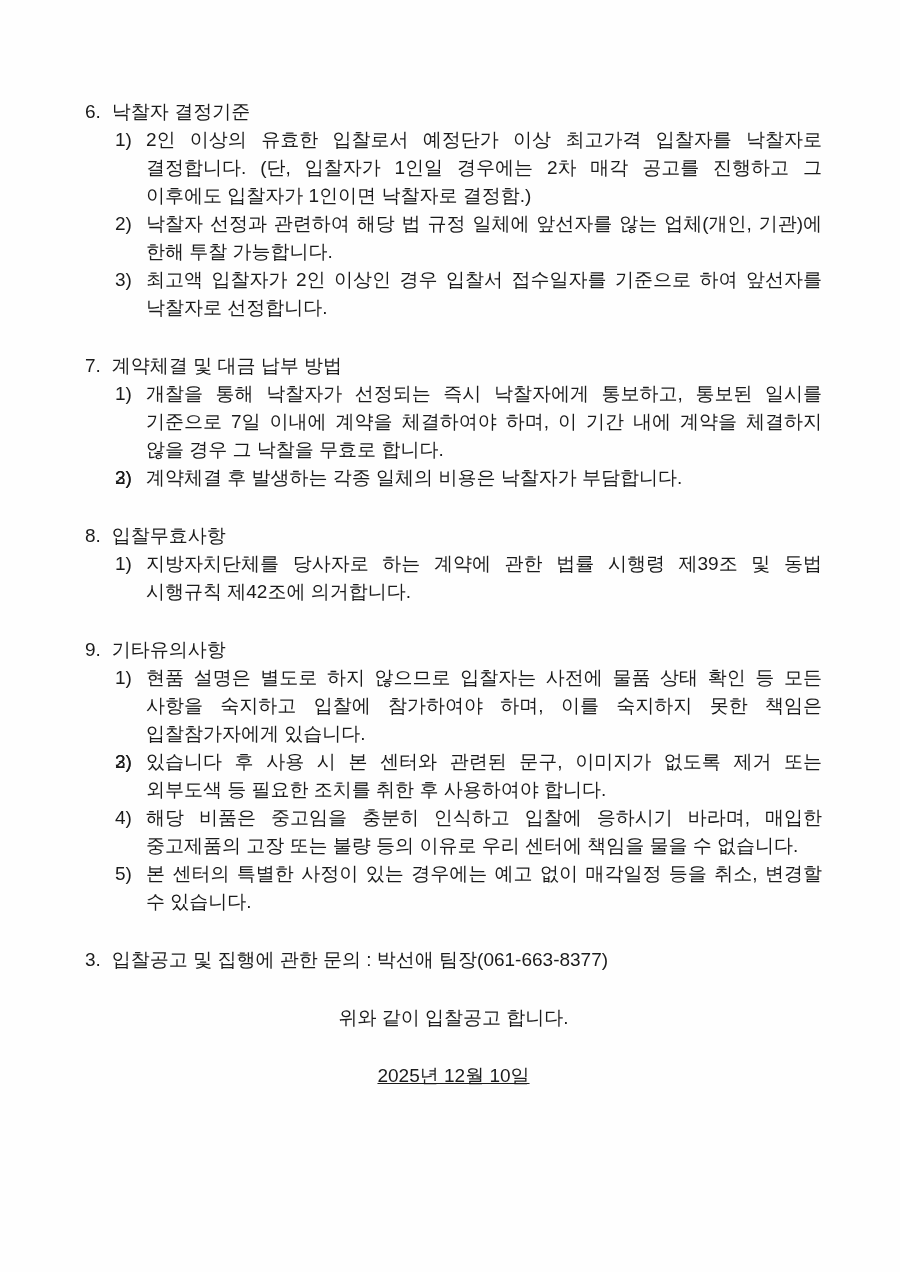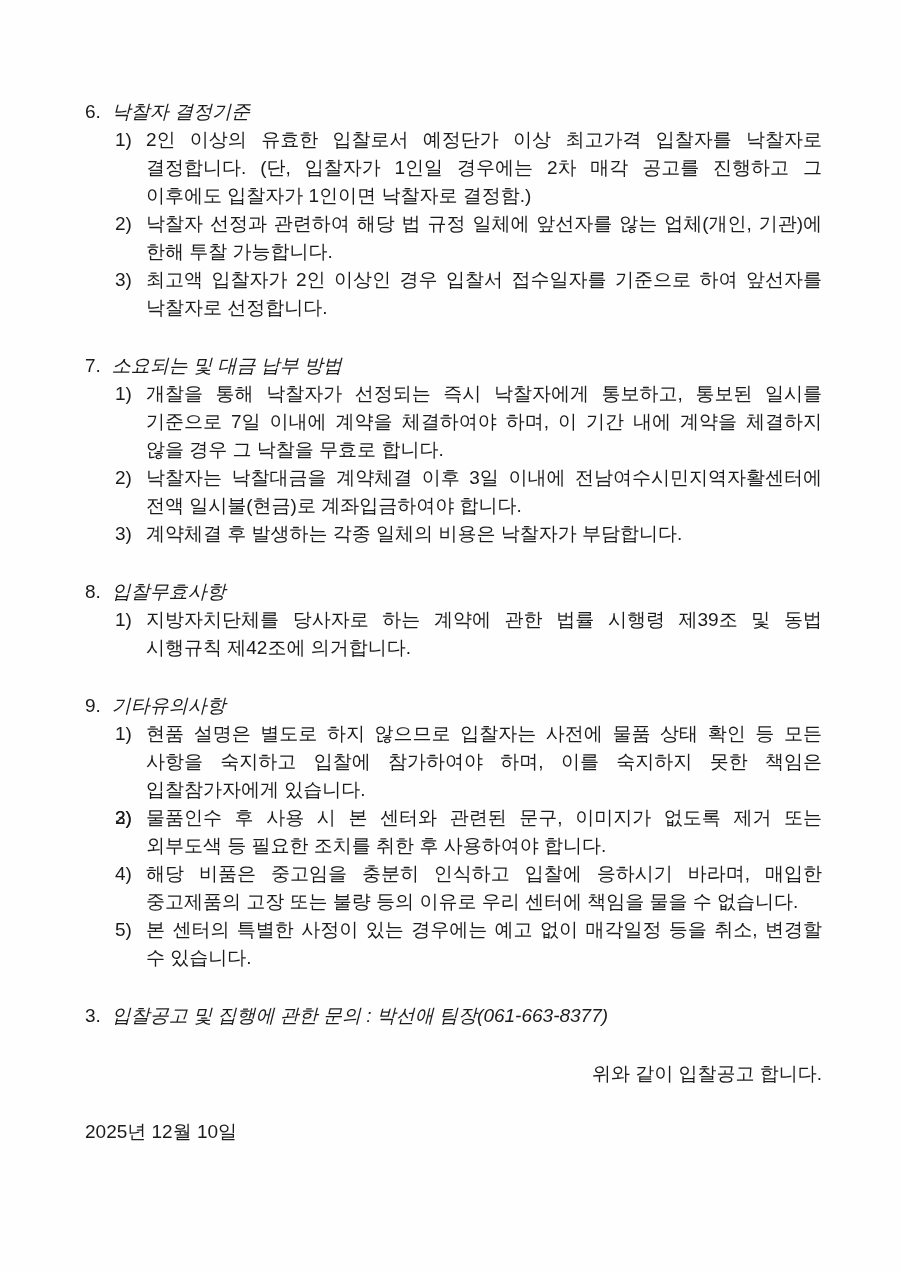--- a/index.html
+++ b/index.html
@@ -32,41 +32,41 @@
     display: flex;
     align-items: baseline;
   }
   .section-no {
     flex: 0 0 auto;
     margin-right: 11px;
     white-space: nowrap;
   }
   .section-title {
     flex: 1 1 auto;
-    font-style: italic;
   }
   .item {
     position: relative;
     padding-left: 61px;
     text-align: justify;
     word-break: keep-all;
     text-align-last: left;
   }
   .item-no {
     position: absolute;
     left: 30px;
     top: 0;
   }
   .closing-line {
     margin-top: 30px;
-    text-align: right;
+    text-align: center;
   }
   .date-line {
     margin-top: 30px;
-    text-align: left;
+    text-align: center;
+    text-decoration: underline;
   }
 </style>
 </head>
 <body>
 
 <div class="page">
   <div class="content">
 
     <div>
   <div class="section">
@@ -88,31 +88,30 @@
   <div class="item">
     <span class="item-no">3)</span>
     <span>최고액 입찰자가 2인 이상인 경우 입찰서 접수일자를 기준으로 하여 앞선자를 낙찰자로 선정합니다.</span>
   </div>
 </div>
   </div>
 
   <div class="section">
     <div class="section-head">
       <span class="section-no">7.</span>
-      <span class="section-title">소요되는 및 대금 납부 방법</span>
+      <span class="section-title">계약체결 및 대금 납부 방법</span>
     </div>
     <div>
   <div class="item">
     <span class="item-no">1)</span>
     <span>개찰을 통해 낙찰자가 선정되는 즉시 낙찰자에게 통보하고, 통보된 일시를 기준으로 7일 이내에 계약을 체결하여야 하며, 이 기간 내에 계약을 체결하지 않을 경우 그 낙찰을 무효로 합니다.</span>
   </div>
 
   <div class="item">
     <span class="item-no">2)</span>
-    <span>낙찰자는 낙찰대금을 계약체결 이후 3일 이내에 전남여수시민지역자활센터에 전액 일시불(현금)로 계좌입금하여야 합니다.</span>
   </div>
 
   <div class="item">
     <span class="item-no">3)</span>
     <span>계약체결 후 발생하는 각종 일체의 비용은 낙찰자가 부담합니다.</span>
   </div>
 </div>
   </div>
 
   <div class="section">
@@ -138,21 +137,21 @@
     <span class="item-no">1)</span>
     <span>현품 설명은 별도로 하지 않으므로 입찰자는 사전에 물품 상태 확인 등 모든 사항을 숙지하고 입찰에 참가하여야 하며, 이를 숙지하지 못한 책임은 입찰참가자에게 있습니다.</span>
   </div>
 
   <div class="item">
     <span class="item-no">2)</span>
   </div>
 
   <div class="item">
     <span class="item-no">3)</span>
-    <span>물품인수 후 사용 시 본 센터와 관련된 문구, 이미지가 없도록 제거 또는 외부도색 등 필요한 조치를 취한 후 사용하여야 합니다.</span>
+    <span>있습니다 후 사용 시 본 센터와 관련된 문구, 이미지가 없도록 제거 또는 외부도색 등 필요한 조치를 취한 후 사용하여야 합니다.</span>
   </div>
 
   <div class="item">
     <span class="item-no">4)</span>
     <span>해당 비품은 중고임을 충분히 인식하고 입찰에 응하시기 바라며, 매입한 중고제품의 고장 또는 불량 등의 이유로 우리 센터에 책임을 물을 수 없습니다.</span>
   </div>
 
   <div class="item">
     <span class="item-no">5)</span>
     <span>본 센터의 특별한 사정이 있는 경우에는 예고 없이 매각일정 등을 취소, 변경할 수 있습니다.</span>

